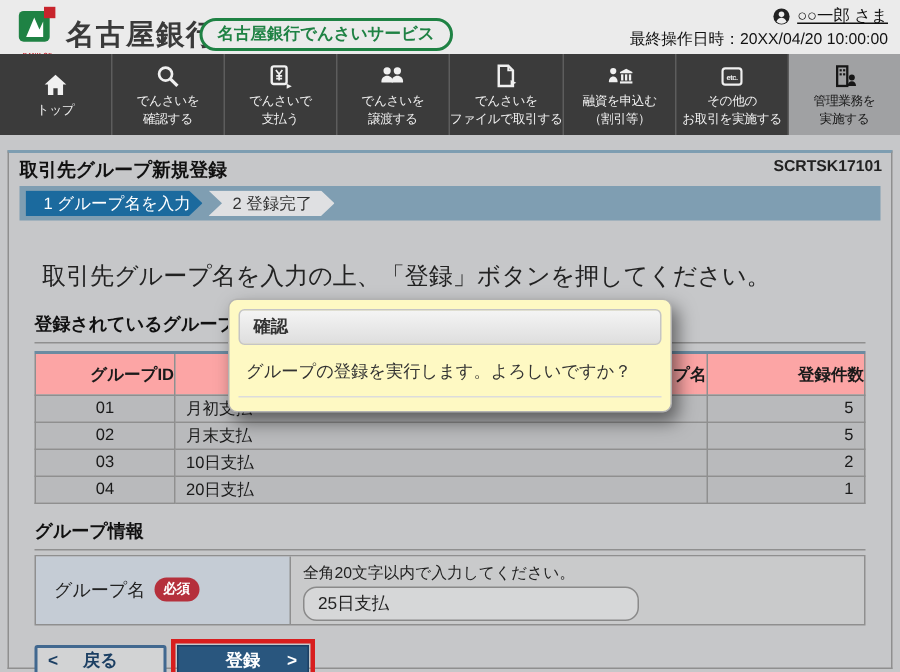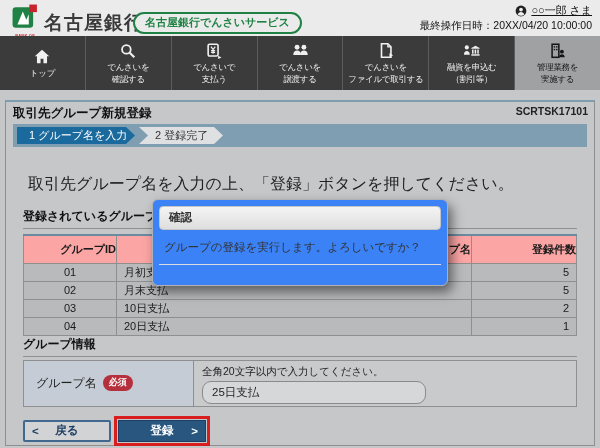--- a/index.html
+++ b/index.html
@@ -38,21 +38,21 @@
   .title-row { display:flex; justify-content:space-between; align-items:flex-start; padding:3px 6px 0 7px; }
   .page-title { font-size:12.5px; font-weight:bold; color:#111; }
   .screen-id { font-size:10.5px; font-weight:bold; color:#222; }
   .steps { margin:2px 7px 0; background:#7f9eb2; padding:3px 4px; display:flex; gap:4px; height:23px; }
   .step { font-size:11px; display:flex; align-items:center; white-space:nowrap; }
   .step-active { background:#1b6a9e; color:#fff; width:118px; padding-left:12px; clip-path:polygon(0 0,calc(100% - 9px) 0,100% 50%,calc(100% - 9px) 100%,0 100%); }
   .step-inactive { background:#dfe0e2; color:#333; width:84px; padding-left:16px; clip-path:polygon(0 0,calc(100% - 9px) 0,100% 50%,calc(100% - 9px) 100%,0 100%,9px 50%); }
   .instruction { margin:27px 9px 0 22px; font-size:16px; color:#222; }
   .section { margin:0 17px; }
   .sec1 { margin-top:13px; }
-  .sec2 { }
+  .sec2 { margin-top:10px; }
   .sec-title { font-size:12px; font-weight:bold; color:#111; padding-bottom:3px; border-bottom:1px solid #8f8f8f; }
   table.glist { width:100%; border-collapse:collapse; margin-top:5px; border:1px solid #8f8f8f; border-top:2px solid #6b8ba1; }
   .glist th, .glist td { border:1px solid #8f8f8f; font-size:11px; color:#1a1a1a; }
   .glist th { background:#fca5a5; font-weight:bold; height:28px; text-align:right; }
   .glist td { background:#b9babc; height:17px; padding:1px 7px; }
   .col-id { width:93px; } .col-count { width:105px; }
   .cell-id { text-align:center; } .cell-name { text-align:left; } .cell-count { text-align:right; }
   .form-row { margin-top:3px; border:1px solid #8f8f8f; display:flex; height:47px; }
   .form-label { width:170px; background:#c5ccd5; border-right:1px solid #8f8f8f; display:flex; align-items:center; gap:6px; padding-left:12px; font-size:12px; color:#222; }
   .req-badge { background:#b5303c; color:#fff; font-size:9px; font-weight:bold; border-radius:8px; padding:1px 6px 2px; }
@@ -60,21 +60,21 @@
   .field-note { font-size:10.5px; color:#222; }
   .text-input { margin-top:2px; width:224px; height:23px; background:#d6d7d8; border:1px solid #8a8a8a; border-radius:9px; font-size:11.5px; color:#222; padding:0 9px; font-family:inherit; }
   .actions { position:relative; height:32px; margin:9px 17px 0; }
   .btn-back { position:absolute; left:0; top:4px; width:88px; height:22px; background:#d2d3d4; border:2px solid #41688f; border-radius:2px; color:#1c3f63; font-weight:bold; font-size:11.5px; font-family:inherit; cursor:pointer; }
   .btn-back .chev { position:absolute; left:7px; top:50%; transform:translateY(-50%); font-weight:bold; }
   .red-frame { border:3px solid #d81e1e; padding:1px; display:inline-block; background:transparent; }
   .submit-frame { position:absolute; left:91px; top:0; width:96px; }
   .btn-submit { position:relative; width:100%; height:22px; background:#29567e; border:1px solid #1c3f63; color:#fff; font-weight:bold; font-size:11.5px; font-family:inherit; cursor:pointer; }
   .btn-submit .chev { position:absolute; right:7px; top:50%; transform:translateY(-50%); font-weight:bold; }
   
-  .dialog { position:absolute; left:152px; top:199px; width:296px; background:#3b82f6; border:1px solid #b2b2b2; border-radius:6px; box-shadow:4px 6px 12px rgba(0,0,0,.5); padding:6px 6px 20px; z-index:10; }
+  .dialog { position:absolute; left:152px; top:199px; width:296px; background:#fef9c3; border:1px solid #b2b2b2; border-radius:6px; box-shadow:4px 6px 12px rgba(0,0,0,.5); padding:6px 6px 9px; z-index:10; }
   .dlg-title { background:linear-gradient(#f4f4f4,#dedede); border:1px solid #c5c5c5; border-radius:4px; font-size:11.5px; font-weight:bold; color:#333; padding:3px 9px 4px; }
   .dlg-msg { font-size:11.5px; color:#333; padding:10px 5px 9px; border-bottom:1px solid #dcdcdc; }
   .dlg-footer { display:flex; justify-content:flex-end; align-items:center; padding:6px 20px 0 0; gap:9px; }
   .dlg-btn { background:linear-gradient(#fbfbfb,#e2e2e2); border:1px solid #a3a3a3; border-radius:3px; font-size:11px; color:#444; height:21px; font-family:inherit; cursor:pointer; }
   .btn-ok { width:82px; letter-spacing:3px; }
   .btn-cancel { width:62px; }
 </style>
 </head>
 <body>
 
@@ -175,20 +175,30 @@
           <path d="M9.8 6.6 L14.4 4.2 L19 6.6 V7.6 H9.8 Z"></path>
           <rect x="10.6" y="8.4" width="1.7" height="4.6"></rect>
           <rect x="13.5" y="8.4" width="1.7" height="4.6"></rect>
           <rect x="16.4" y="8.4" width="1.7" height="4.6"></rect>
           <rect x="9.8" y="13.6" width="9.2" height="1.6"></rect>
         </svg>
     </span>
     <span>融資を申込む</span>
     <span>（割引等）</span>
   </div>
+  <div class="nav-item">
+    <span class="nav-ic">
+      <svg width="18" height="18" viewBox="0 0 20 20">
+          <rect x="3" y="4" width="14" height="12" rx="2" fill="none" stroke="currentColor" stroke-width="1.6"></rect>
+          <text x="10" y="12.6" text-anchor="middle" font-size="5.5" font-weight="bold" fill="currentColor">etc.</text>
+        </svg>
+    </span>
+    <span>その他の</span>
+    <span>お取引を実施する</span>
+  </div>
   <div class="nav-item active">
     <span class="nav-ic">
       <svg width="19" height="18" viewBox="0 0 20 20">
           <rect x="4" y="2.5" width="7.5" height="14.5" fill="none" stroke="currentColor" stroke-width="1.7"></rect>
           <rect x="5.8" y="4.6" width="1.6" height="1.6" fill="currentColor"></rect>
           <rect x="8.4" y="4.6" width="1.6" height="1.6" fill="currentColor"></rect>
           <rect x="5.8" y="7.6" width="1.6" height="1.6" fill="currentColor"></rect>
           <rect x="8.4" y="7.6" width="1.6" height="1.6" fill="currentColor"></rect>
           <circle cx="14.9" cy="10.7" r="2.2" fill="currentColor"></circle>
           <path d="M11.8 17c0-2 1.4-3.4 3.1-3.4s3.1 1.4 3.1 3.4z" fill="currentColor"></path>

